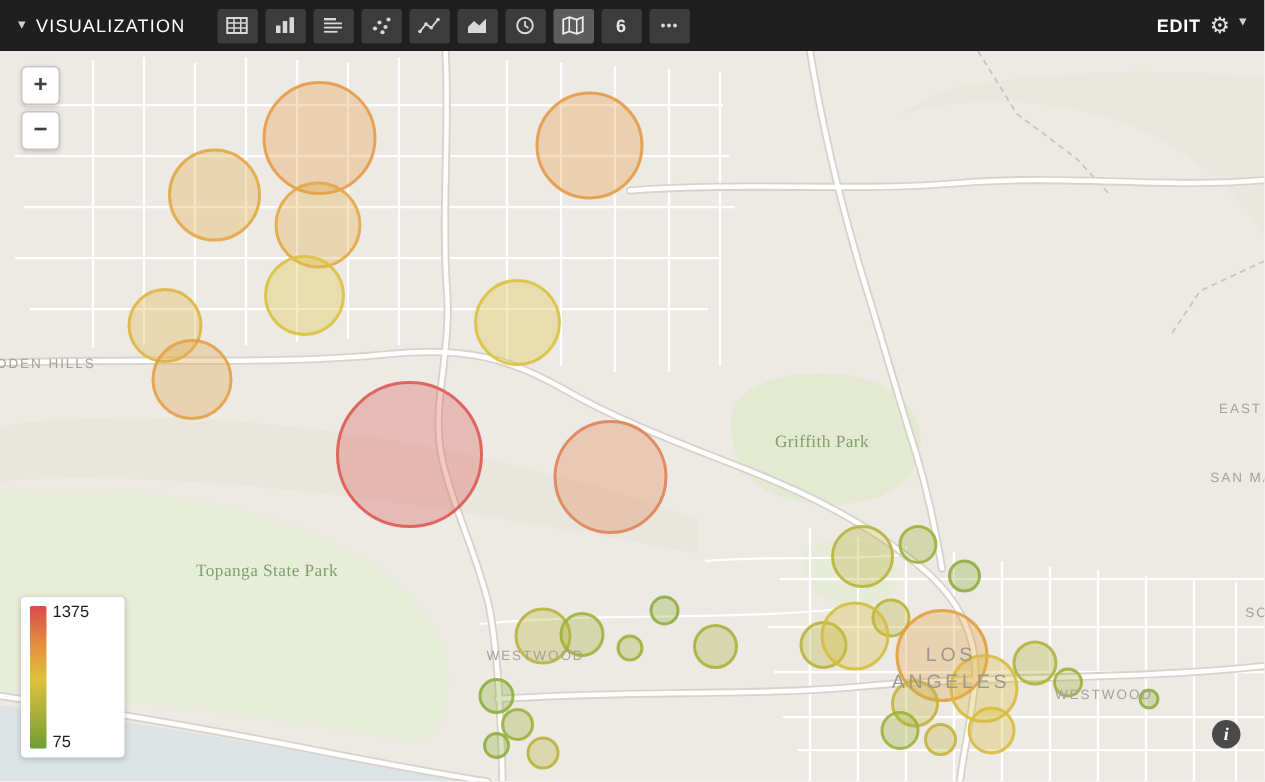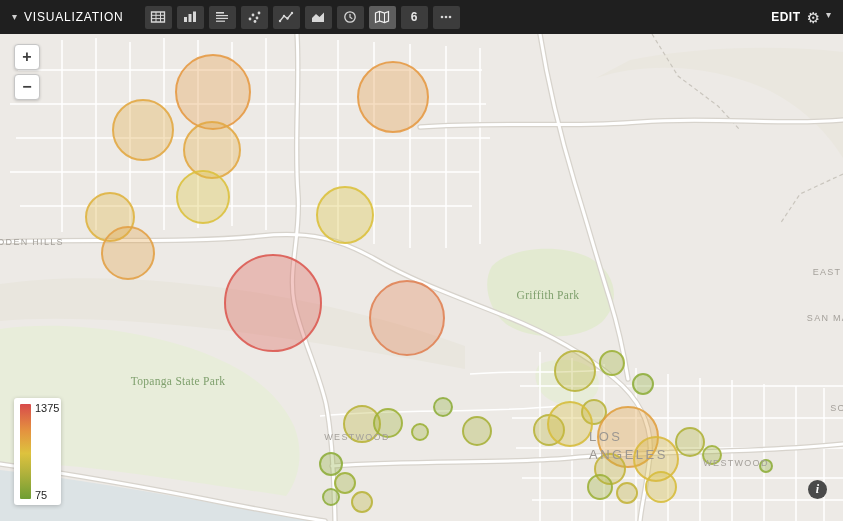--- a/index.html
+++ b/index.html
@@ -36,38 +36,38 @@
   .map { position: relative; flex: 1; overflow: hidden; background: #edeae6; cursor: grab; }
   .map svg.base { position: absolute; left: 0; top: 0; }
   #labels-layer { position: absolute; left: 0; top: 0; width: 100%; height: 100%; pointer-events: none; }
 
   .map-label { position: absolute; transform: translate(-50%, -50%); white-space: nowrap; }
   .map-label.city-small {
     font-size: 9px; color: #a5a19b; letter-spacing: 1.3px; font-weight: normal;
   }
   .map-label.city-large {
     font-size: 13px; color: #9b9792; letter-spacing: 2.5px;
-    white-space: normal; width: 90px; text-align: left; line-height: 1.4;
+    white-space: normal; width: 90px; text-align: center; line-height: 1.4;
   }
   .map-label.park {
     font-family: "Liberation Serif", serif; 
     font-size: 11.5px; color: #7fa06d; letter-spacing: 0.3px;
   }
 
   .zoom-ctl { position: absolute; top: 10px; left: 14px; display: flex; flex-direction: column; gap: 4px; }
   .zoom-btn {
     width: 26px; height: 26px; background: #fff; border: 1px solid #c6c6c6; border-radius: 4px;
     font-size: 16px; font-weight: bold; color: #3f3f3f; padding: 0; cursor: pointer;
     display: flex; align-items: center; justify-content: center;
     box-shadow: 0 1px 3px rgba(0,0,0,0.18);
     font-family: "Liberation Sans", sans-serif;
   }
 
   .legend {
-    position: absolute; left: 14px; bottom: 16px; width: 47px; height: 107px;
+    position: absolute; left: 14px; bottom: 16px; width: 69px; height: 107px;
     background: #ffffff; border-radius: 3px; box-shadow: 0 1px 4px rgba(0,0,0,0.22);
   }
   .legend-bar {
     position: absolute; left: 6px; top: 6px; bottom: 6px; width: 11px; border-radius: 1px;
     background: linear-gradient(to bottom, #d84b4b 0%, #e4923f 28%, #ddc23e 52%, #b3b23c 72%, #6f9e33 100%);
   }
   .legend-max { position: absolute; left: 21px; top: 4px; font-size: 11px; color: #1d1d1d; }
   .legend-min { position: absolute; left: 21px; bottom: 4px; font-size: 11px; color: #1d1d1d; }
 
   .info-btn {

